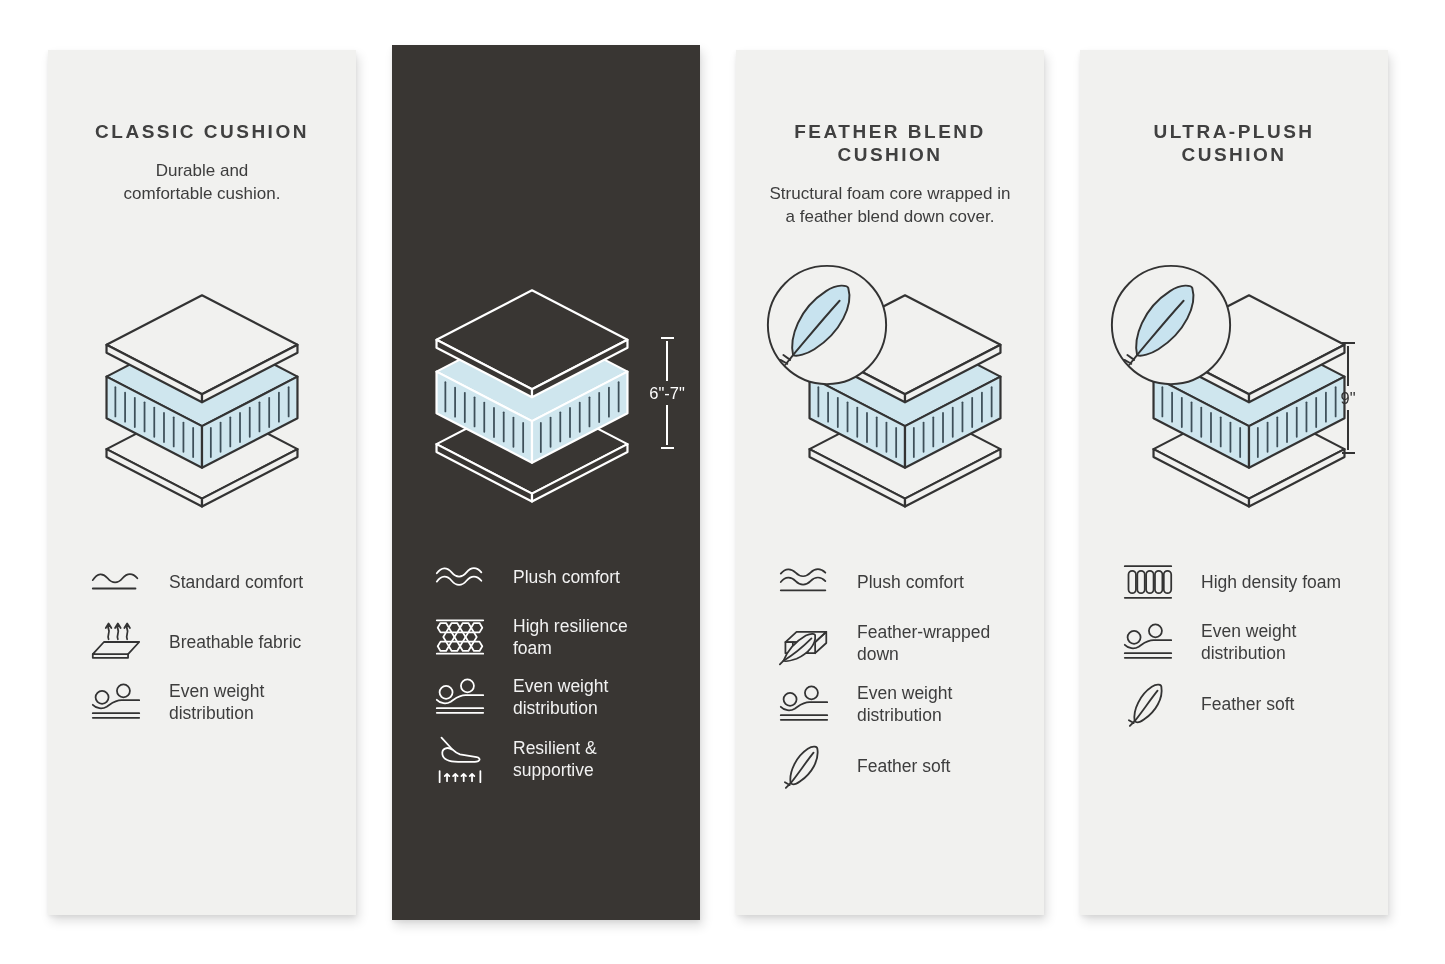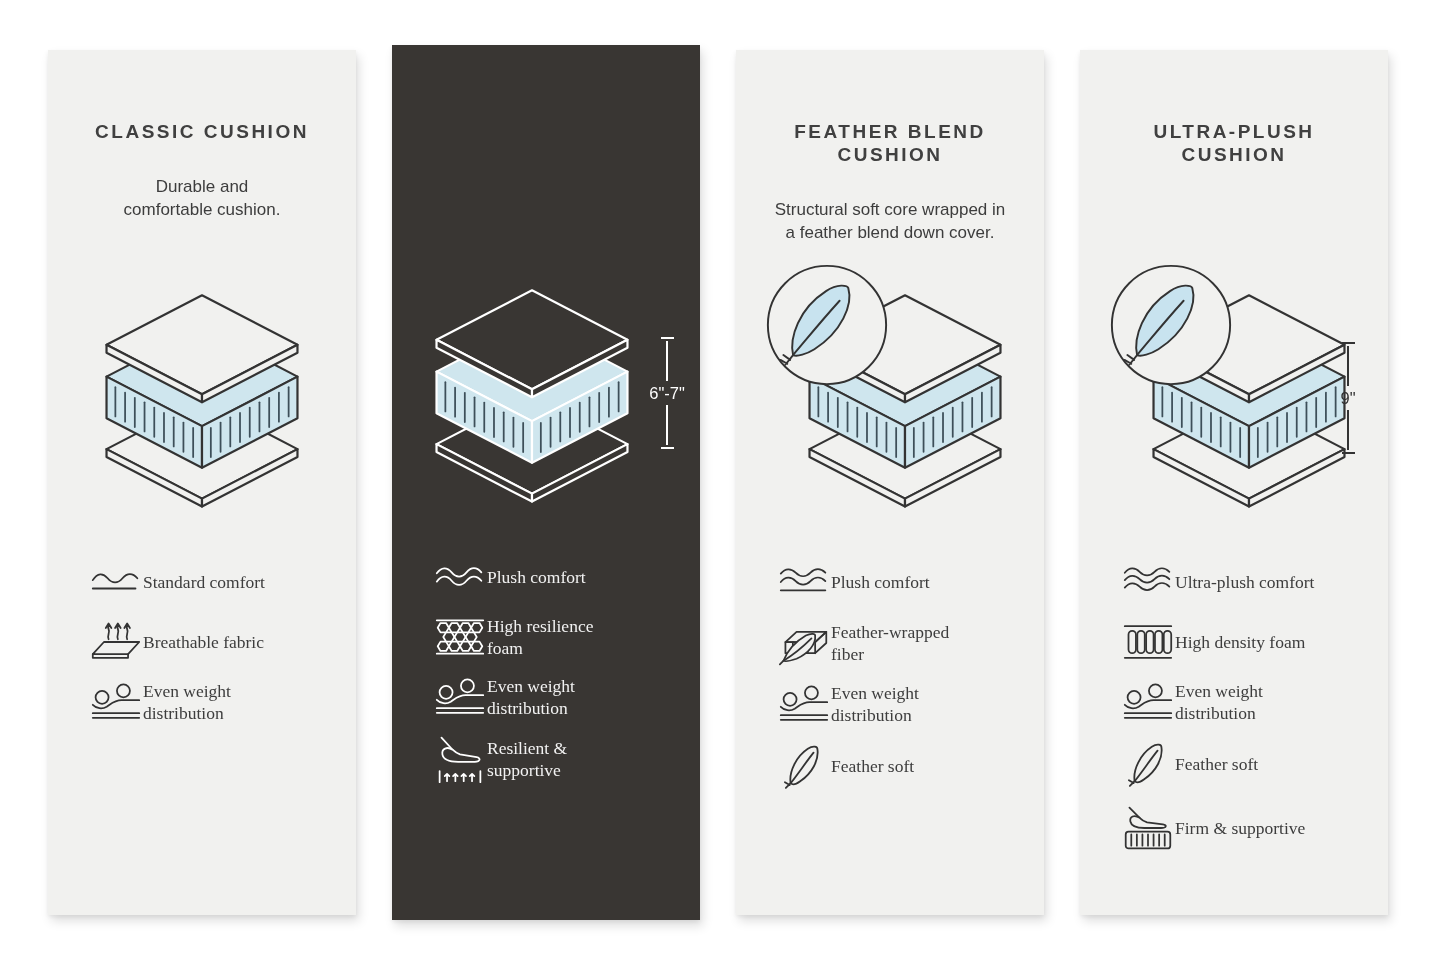--- a/index.html
+++ b/index.html
@@ -9,39 +9,39 @@
   .card{width:308px;box-sizing:border-box;position:relative;
         --card:#f1f1ef;--line:#333333;--text:#3d3d3d;--foam:#cfe6ee;--hatch:#3d4f59;
         background:var(--card);
         box-shadow:3px 6px 10px rgba(0,0,0,.13),0 2px 4px rgba(0,0,0,.06);}
   .card.dark{--card:#393633;--line:#ffffff;--text:#f2f2f2;margin:-5px 0;}
   .head{height:200px;box-sizing:border-box;padding:54px 28px 0;}
   .title{font-size:19px;font-weight:bold;letter-spacing:2.5px;text-align:center;
          color:var(--line);line-height:23px;white-space:pre-line;}
   .card:not(.dark) .title{color:#404040;}
   .desc{font-size:17px;line-height:23px;text-align:center;color:var(--text);
-        margin-top:32px;white-space:pre-line;}
+        margin-top:16px;white-space:pre-line;}
   .illo{position:relative;width:230px;height:225px;margin:40px auto 0;}
   .illo.shift-left{transform:translateX(-14px);}
   .illo.shift-right{transform:translateX(15px);}
   .cushion-slot svg{display:block;}
   .cushion-face{fill:var(--card);stroke:var(--line);stroke-width:2.5;stroke-linejoin:round;}
   .foam-face{fill:var(--foam);stroke:var(--line);stroke-width:2.5;stroke-linejoin:round;}
   .hatch{stroke:var(--hatch);stroke-width:2;stroke-linecap:round;}
   .badge{position:absolute;left:-26px;top:-28px;width:126px;height:126px;}
   .badge svg{display:block;}
   .measure{position:absolute;display:flex;flex-direction:column;align-items:center;
            width:52px;top:52px;}
   .measure .cap{width:13px;height:2px;background:var(--line);}
   .measure .stem{width:2px;height:40px;background:var(--line);margin:2px 0;}
   .measure-label{font-size:16.5px;color:var(--line);white-space:nowrap;line-height:20px;}
   .measure.right-far{right:-46px;}
   .measure.right-near{right:-10px;}
   .features{margin-top:44px;padding-left:40px;display:flex;flex-direction:column;}
-  .feature{display:flex;align-items:center;min-height:46px;margin-bottom:14px;font-family:Liberation Serif, serif;}
+  .feature{display:flex;align-items:center;gap:26px;min-height:46px;margin-bottom:14px;}
   .icon-box{width:55px;flex-shrink:0;display:flex;justify-content:center;color:var(--line);}
   .icon-box svg{display:block;stroke:currentColor;fill:none;stroke-width:1.9;
                 stroke-linecap:round;stroke-linejoin:round;}
   .icon-box .solid{fill:var(--card);}
   .feature-label{font-size:17.5px;line-height:22px;color:var(--text);white-space:pre-line;}
 </style>
 </head>
 <body>
 
 <div class="board">
@@ -235,21 +235,21 @@
         <span class="feature-label">Resilient &amp;
 supportive</span>
       </div>
     </div>
   </section>
 
   <section class="card">
     <div class="head">
       <h2 class="title">FEATHER BLEND
 CUSHION</h2>
-      <p class="desc">Structural soft core wrapped in
+      <p class="desc">Structural foam core wrapped in
 a feather blend down cover.</p>
     </div>
     <div class="illo shift-right">
       <div class="cushion-slot">
   <svg width="230" height="221" viewBox="0 0 260 250">
 
     <polygon class="cushion-face" points="130,124 238,180 130,236 22,180"></polygon>
     <polygon class="cushion-face" points="22,180 130,236 130,245 22,189"></polygon>
     <polygon class="cushion-face" points="238,180 130,236 130,245 238,189"></polygon>
 
@@ -308,21 +308,21 @@
             <path d="M8,24 L20,13 L52,13 L40,24 Z"></path>
             <path d="M8,24 L40,24 L40,36 L8,36 Z"></path>
             <path d="M40,24 L52,13 L52,25 L40,36"></path>
             <path d="M16,24 L16,36 M24,24 L24,36 M32,24 L32,36"></path>
             <path class="solid" d="M6,44 C10,34 18,24 30,17 C36,14 40,15 40,17 C41,26 33,36 20,42 C14,44 8,46 6,44 Z"></path>
             <path d="M6,44 C16,38 26,30 36,20"></path>
             <path d="M6,44 L2,48"></path>
           </svg>
         </span>
         <span class="feature-label">Feather-wrapped
-fiber</span>
+down</span>
       </div>
       <div class="feature">
         <span class="icon-box">
           <svg width="52" height="42" viewBox="0 0 56 42">
             <circle cx="13" cy="16" r="7"></circle>
             <circle cx="36" cy="9" r="7"></circle>
             <path d="M3,24 C7,28 13,29 18,26 C24,22 27,19 34,19 L53,19"></path>
             <path d="M3,33 L53,33"></path>
             <path d="M3,38 L53,38"></path>
           </svg>
@@ -397,30 +397,20 @@
         <span class="cap"></span>
         <span class="stem"></span>
         <span class="measure-label">9"</span>
         <span class="stem"></span>
         <span class="cap"></span>
       </div>
     </div>
     <div class="features">
       <div class="feature">
         <span class="icon-box">
-          <svg width="52" height="34" viewBox="0 0 56 34">
-            <path d="M3,7 C8,1 14,1 19,6 C24,11 30,11 35,6 C40,1 46,1 51,6"></path>
-            <path d="M3,15 C8,9 14,9 19,14 C24,19 30,19 35,14 C40,9 46,9 51,14"></path>
-            <path d="M3,23 C8,17 14,17 19,22 C24,27 30,27 35,22 C40,17 46,17 51,22"></path>
-          </svg>
-        </span>
-        <span class="feature-label">Ultra-plush comfort</span>
-      </div>
-      <div class="feature">
-        <span class="icon-box">
           <svg width="52" height="44" viewBox="0 0 56 46">
             <path d="M3,6 L53,6"></path>
             <path d="M3,40 L53,40"></path>
             <rect x="7" y="11" width="8" height="24" rx="4"></rect>
             <rect x="16.5" y="11" width="8" height="24" rx="4"></rect>
             <rect x="26" y="11" width="8" height="24" rx="4"></rect>
             <rect x="35.5" y="11" width="8" height="24" rx="4"></rect>
             <rect x="45" y="11" width="8" height="24" rx="4"></rect>
           </svg>
         </span>
@@ -442,27 +432,16 @@
       <div class="feature">
         <span class="icon-box">
           <svg width="42" height="50" viewBox="0 0 44 52">
             <path d="M8,44 C6,32 14,16 26,8 C32,4 36,6 36,8 C38,20 30,34 18,42 C14,45 10,46 8,44 Z"></path>
             <path d="M8,44 C16,34 24,22 32,12"></path>
             <path d="M8,44 L3,49 M2,43 L7,46"></path>
           </svg>
         </span>
         <span class="feature-label">Feather soft</span>
       </div>
-      <div class="feature">
-        <span class="icon-box">
-          <svg width="52" height="50" viewBox="0 0 56 52">
-            <path d="M8,4 L19,15"></path>
-            <path class="solid" d="M19,15 C13,11 8,14 9,19 C10,24 16,26 24,26 L42,26 C48,26 49,23 44,22 L27,20 C24,19 21,17 19,15 Z"></path>
-            <rect x="4" y="30" width="48" height="18" rx="3"></rect>
-            <path d="M10,33 L10,45 M16,33 L16,45 M22,33 L22,45 M28,33 L28,45 M34,33 L34,45 M40,33 L40,45 M46,33 L46,45"></path>
-          </svg>
-        </span>
-        <span class="feature-label">Firm &amp; supportive</span>
-      </div>
     </div>
   </section>
 
 </div>
 
 </body></html>

